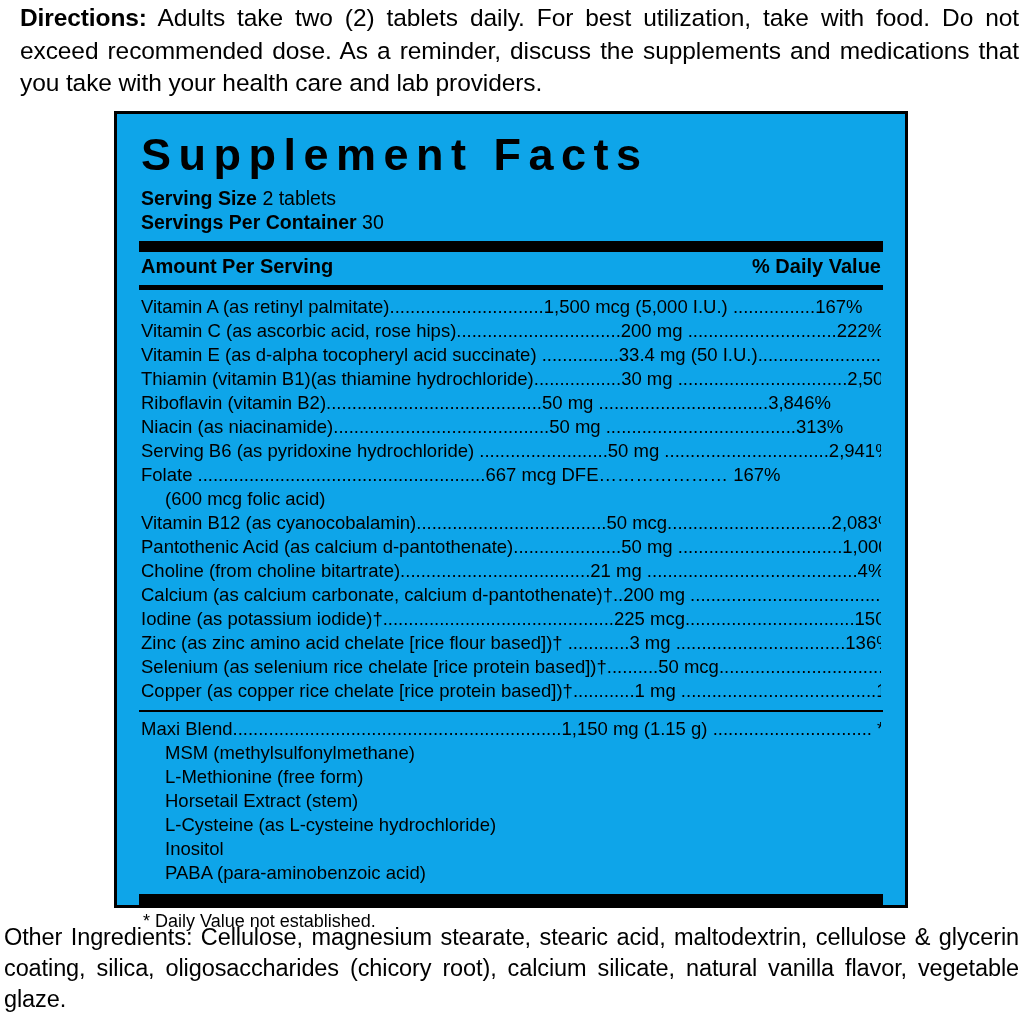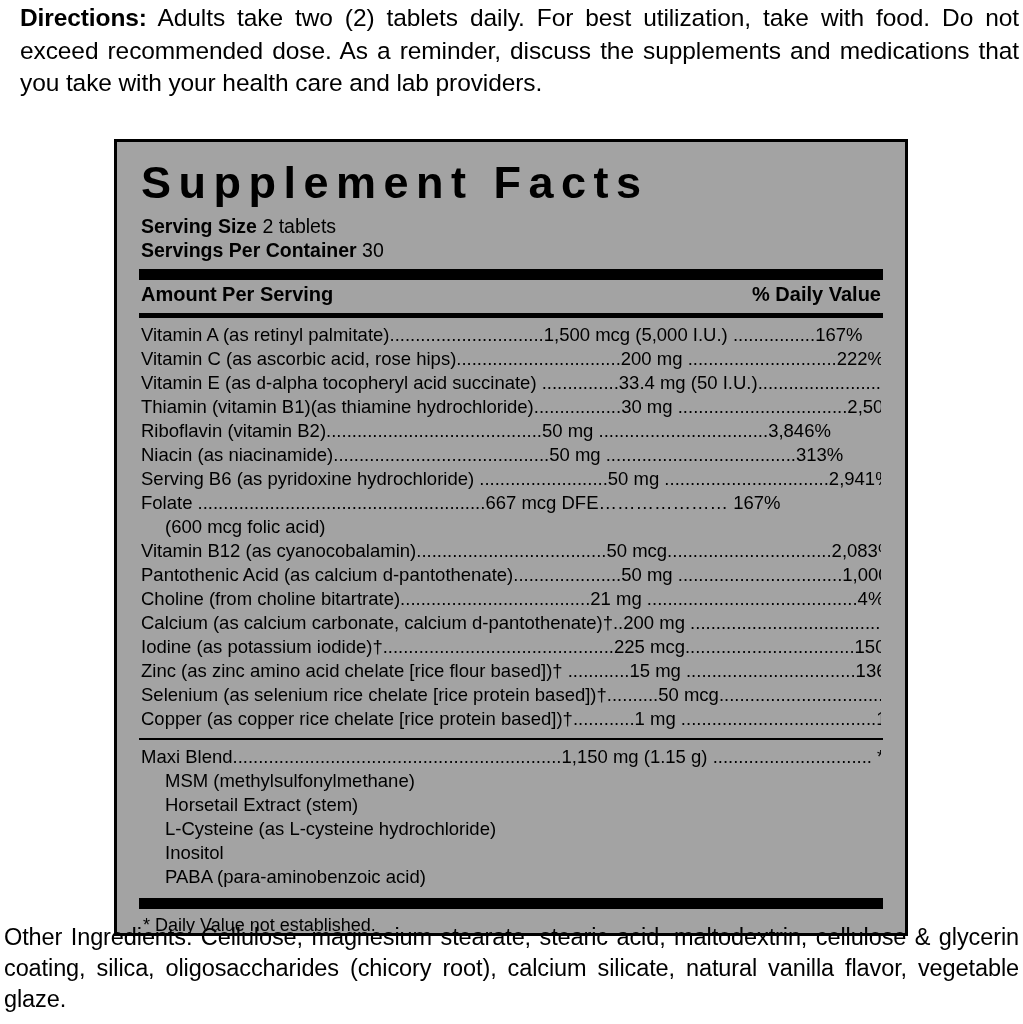--- a/index.html
+++ b/index.html
@@ -38,23 +38,22 @@
   }
 
   
   .panel {
     position: absolute;
     left: 114px;
     top: 111px;
     width: 794px;
     height: 797px;
     border: 3px solid #000;
-    background: #a3a3a3;
+    background: #0ea5e9;
     box-sizing: border-box;
-    margin-top: 28px;
   }
   .panel-inner {
     padding: 8px 20px 0 20px;
   }
   .sf-title {
     font-family: "Liberation Sans", sans-serif;
     font-weight: bold;
     font-size: 45px;
     letter-spacing: 7.5px;
     line-height: 1.1;
@@ -175,33 +174,34 @@
           <div class="n-row"><span>Riboflavin (vitamin B2)</span><span>..........................................</span><span>50 mg</span><span> .................................</span><span>3,846%</span></div>
           <div class="n-row"><span>Niacin (as niacinamide)</span><span>..........................................</span><span>50 mg</span><span> .....................................</span><span>313%</span></div>
           <div class="n-row"><span>Serving B6 (as pyridoxine hydrochloride)</span><span>  .........................</span><span>50 mg</span><span> ................................</span><span>2,941%</span></div>
           <div class="n-row"><span>Folate</span><span> ........................................................</span><span>667 mcg DFE</span><span>…………………</span><span> 167%</span></div>
           <div class="n-row n-sub"><span>(600 mcg folic acid)</span></div>
           <div class="n-row"><span>Vitamin B12 (as cyanocobalamin)</span><span>.....................................</span><span>50 mcg</span><span>................................</span><span>2,083%</span></div>
           <div class="n-row"><span>Pantothenic Acid (as calcium d-pantothenate)</span><span>.....................</span><span>50 mg</span><span> ................................</span><span>1,000%</span></div>
           <div class="n-row"><span>Choline (from choline bitartrate)</span><span>.....................................</span><span>21 mg</span><span> ........................................</span><span>.4%</span></div>
           <div class="n-row"><span>Calcium (as calcium carbonate, calcium d-pantothenate)†</span><span>..</span><span>200 mg</span><span> ......................................</span></div>
           <div class="n-row"><span>Iodine (as potassium iodide)†</span><span>.............................................</span><span>225 mcg</span><span>.................................</span><span>150%</span></div>
-          <div class="n-row"><span>Zinc (as zinc amino acid chelate [rice flour based])†</span><span> ............</span><span>15 mg</span><span> .................................</span><span>136%</span></div>
+          <div class="n-row"><span>Zinc (as zinc amino acid chelate [rice flour based])†</span><span> ............</span><span>3 mg</span><span> .................................</span><span>136%</span></div>
           <div class="n-row"><span>Selenium (as selenium rice chelate [rice protein based])†</span><span>..........</span><span>50 mcg</span><span>.................................</span></div>
           <div class="n-row"><span>Copper (as copper rice chelate [rice protein based])†</span><span>............</span><span>1 mg</span><span> ......................................</span><span>111%</span></div>
         </div>
 
       <div class="rule-thin"></div>
 
       <div class="blend">
         <div class="n-row">
           <span>Maxi Blend</span><span>................................................................</span><span>1,150 mg (1.15 g)</span><span> ...............................</span><span> *</span>
         </div>
         <div id="blend-items">
             <div class="blend-sub">MSM (methylsulfonylmethane)</div>
+            <div class="blend-sub">L-Methionine (free form)</div>
             <div class="blend-sub">Horsetail Extract (stem)</div>
             <div class="blend-sub">L-Cysteine (as L-cysteine hydrochloride)</div>
             <div class="blend-sub">Inositol</div>
             <div class="blend-sub">PABA (para-aminobenzoic acid)</div>
           </div>
       </div>
 
       <div class="rule-thick"></div>
 
       <div class="footnote">* Daily Value not established.</div>

